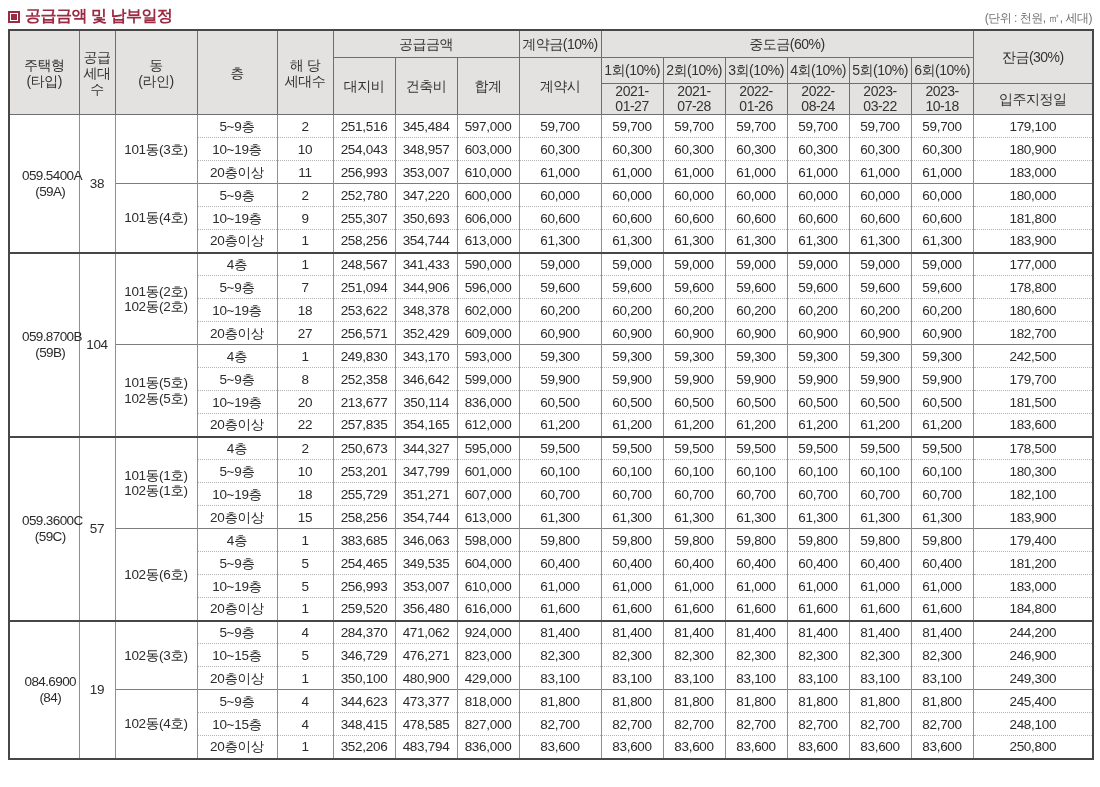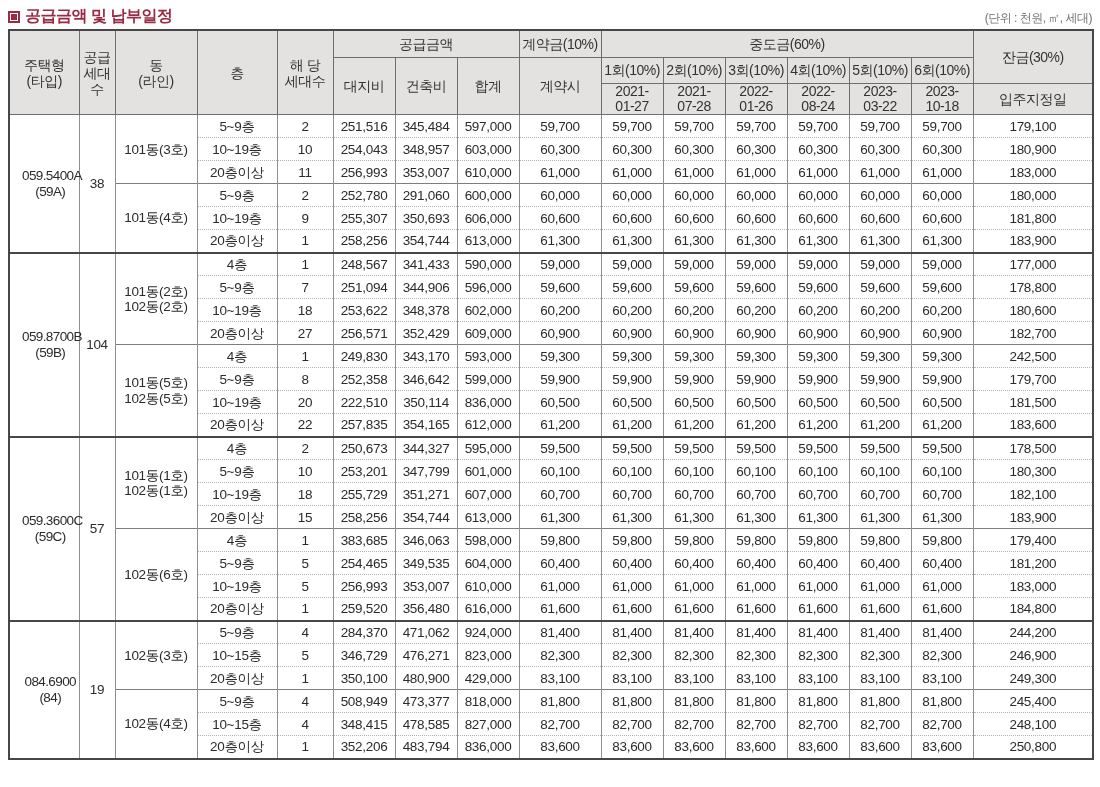--- a/index.html
+++ b/index.html
@@ -162,21 +162,21 @@
           <td class="num">61,000</td>
           <td class="num">61,000</td>
           <td class="num">61,000</td>
           <td class="num">183,000</td>
         </tr>
         <tr class="subgroup-start">
           <td class="dong-cell pre" rowspan="3">101동(4호)</td>
           <td class="floor-cell">5~9층</td>
           <td class="num">2</td>
           <td class="num">252,780</td>
-          <td class="num">291,060</td>
+          <td class="num">347,220</td>
           <td class="num">600,000</td>
           <td class="num">60,000</td>
           <td class="num">60,000</td>
           <td class="num">60,000</td>
           <td class="num">60,000</td>
           <td class="num">60,000</td>
           <td class="num">60,000</td>
           <td class="num">60,000</td>
           <td class="num">180,000</td>
         </tr>
@@ -303,21 +303,21 @@
           <td class="num">59,900</td>
           <td class="num">59,900</td>
           <td class="num">59,900</td>
           <td class="num">59,900</td>
           <td class="num">59,900</td>
           <td class="num">179,700</td>
         </tr>
         <tr>
           <td class="floor-cell">10~19층</td>
           <td class="num">20</td>
-          <td class="num">222,510</td>
+          <td class="num">213,677</td>
           <td class="num">350,114</td>
           <td class="num">836,000</td>
           <td class="num">60,500</td>
           <td class="num">60,500</td>
           <td class="num">60,500</td>
           <td class="num">60,500</td>
           <td class="num">60,500</td>
           <td class="num">60,500</td>
           <td class="num">60,500</td>
           <td class="num">181,500</td>
@@ -509,21 +509,21 @@
           <td class="num">83,100</td>
           <td class="num">83,100</td>
           <td class="num">83,100</td>
           <td class="num">83,100</td>
           <td class="num">249,300</td>
         </tr>
         <tr class="subgroup-start">
           <td class="dong-cell pre" rowspan="3">102동(4호)</td>
           <td class="floor-cell">5~9층</td>
           <td class="num">4</td>
-          <td class="num">508,949</td>
+          <td class="num">344,623</td>
           <td class="num">473,377</td>
           <td class="num">818,000</td>
           <td class="num">81,800</td>
           <td class="num">81,800</td>
           <td class="num">81,800</td>
           <td class="num">81,800</td>
           <td class="num">81,800</td>
           <td class="num">81,800</td>
           <td class="num">81,800</td>
           <td class="num">245,400</td>

